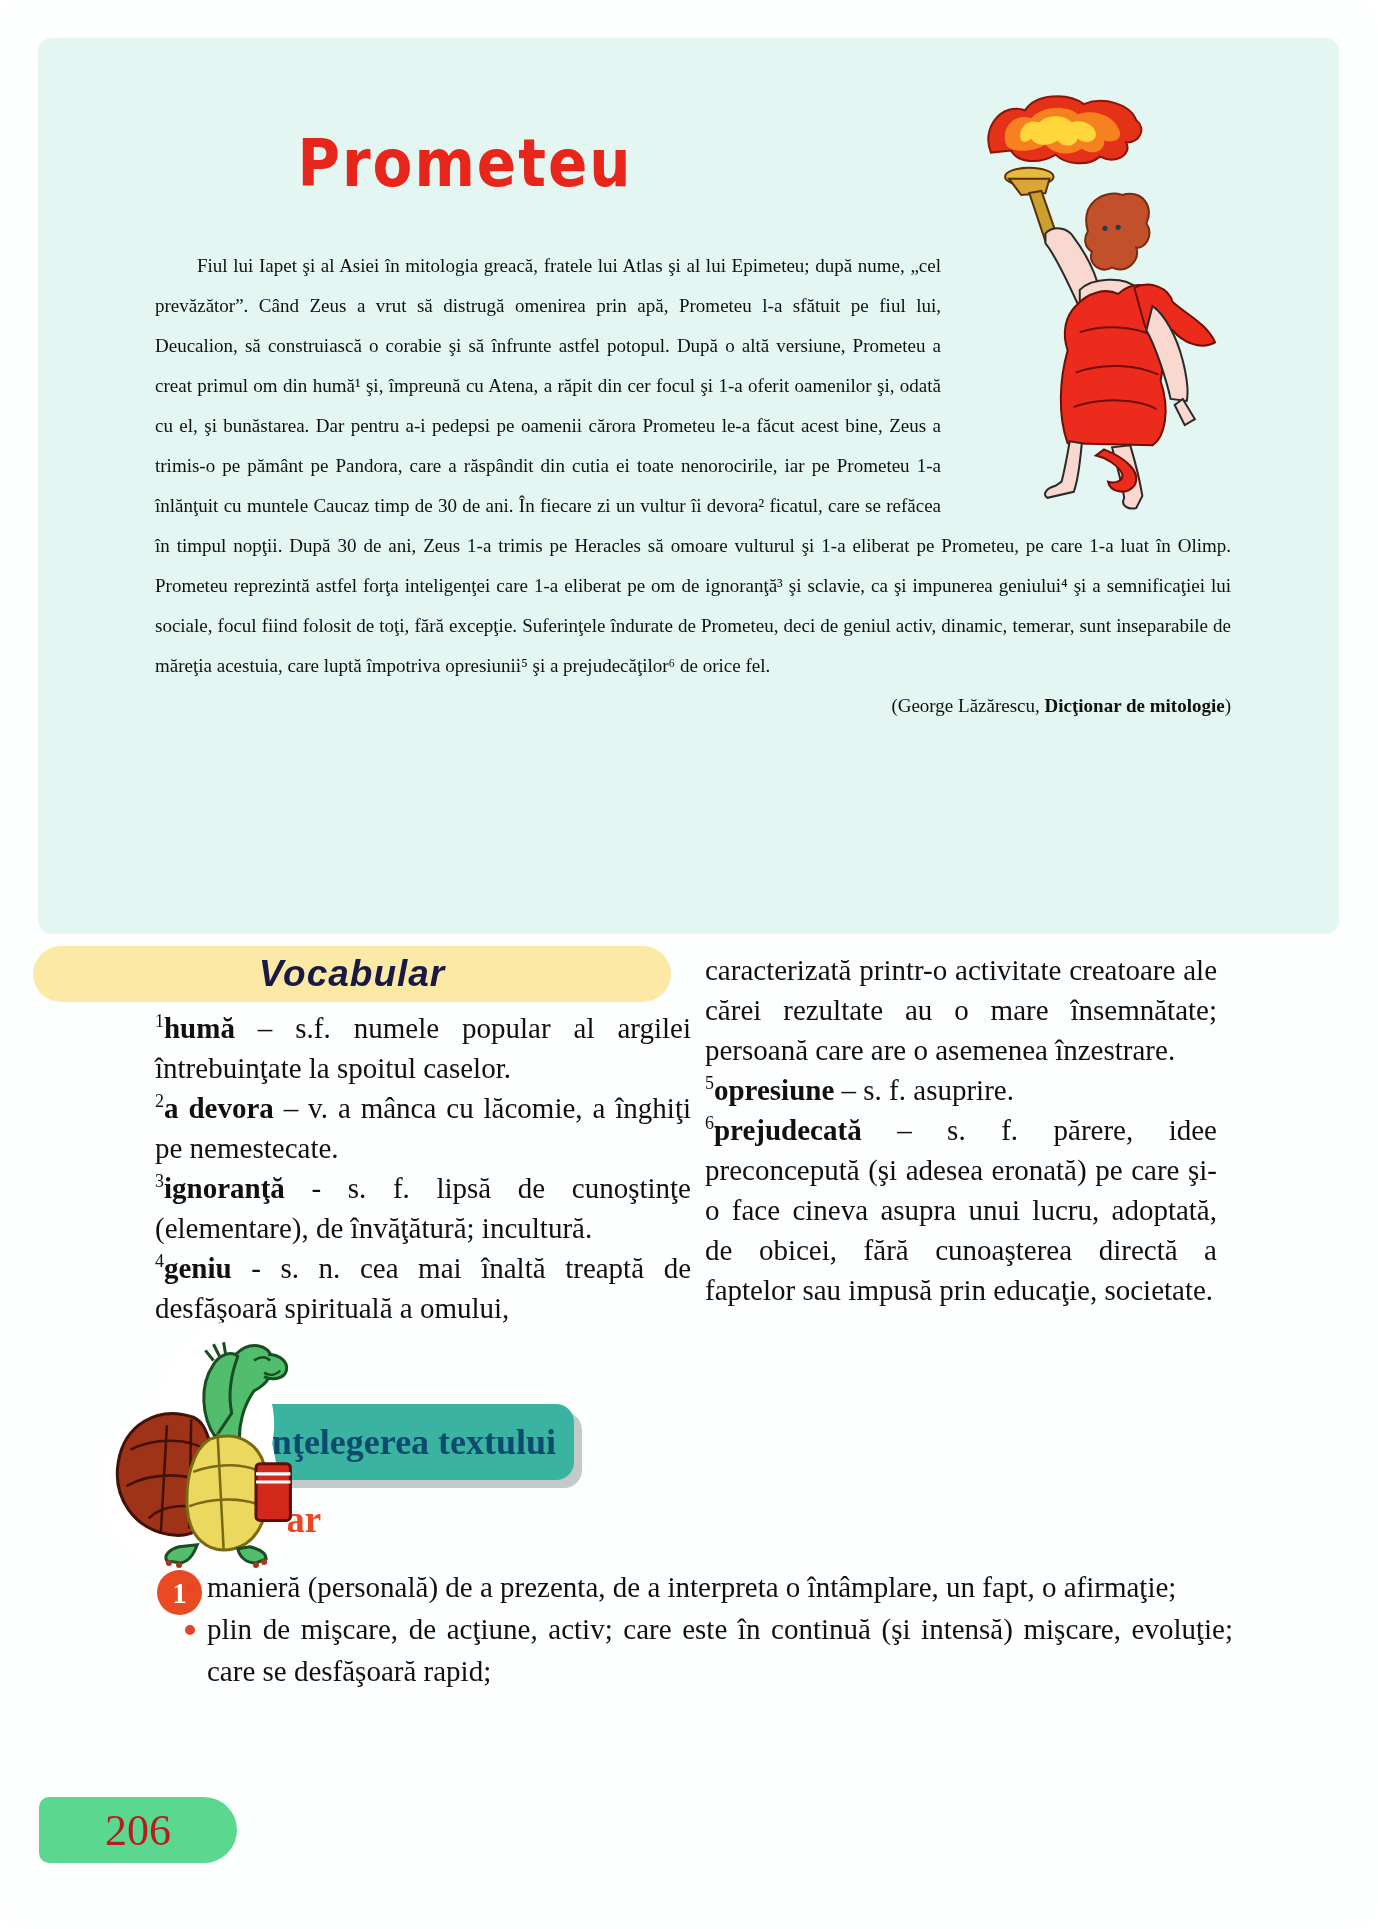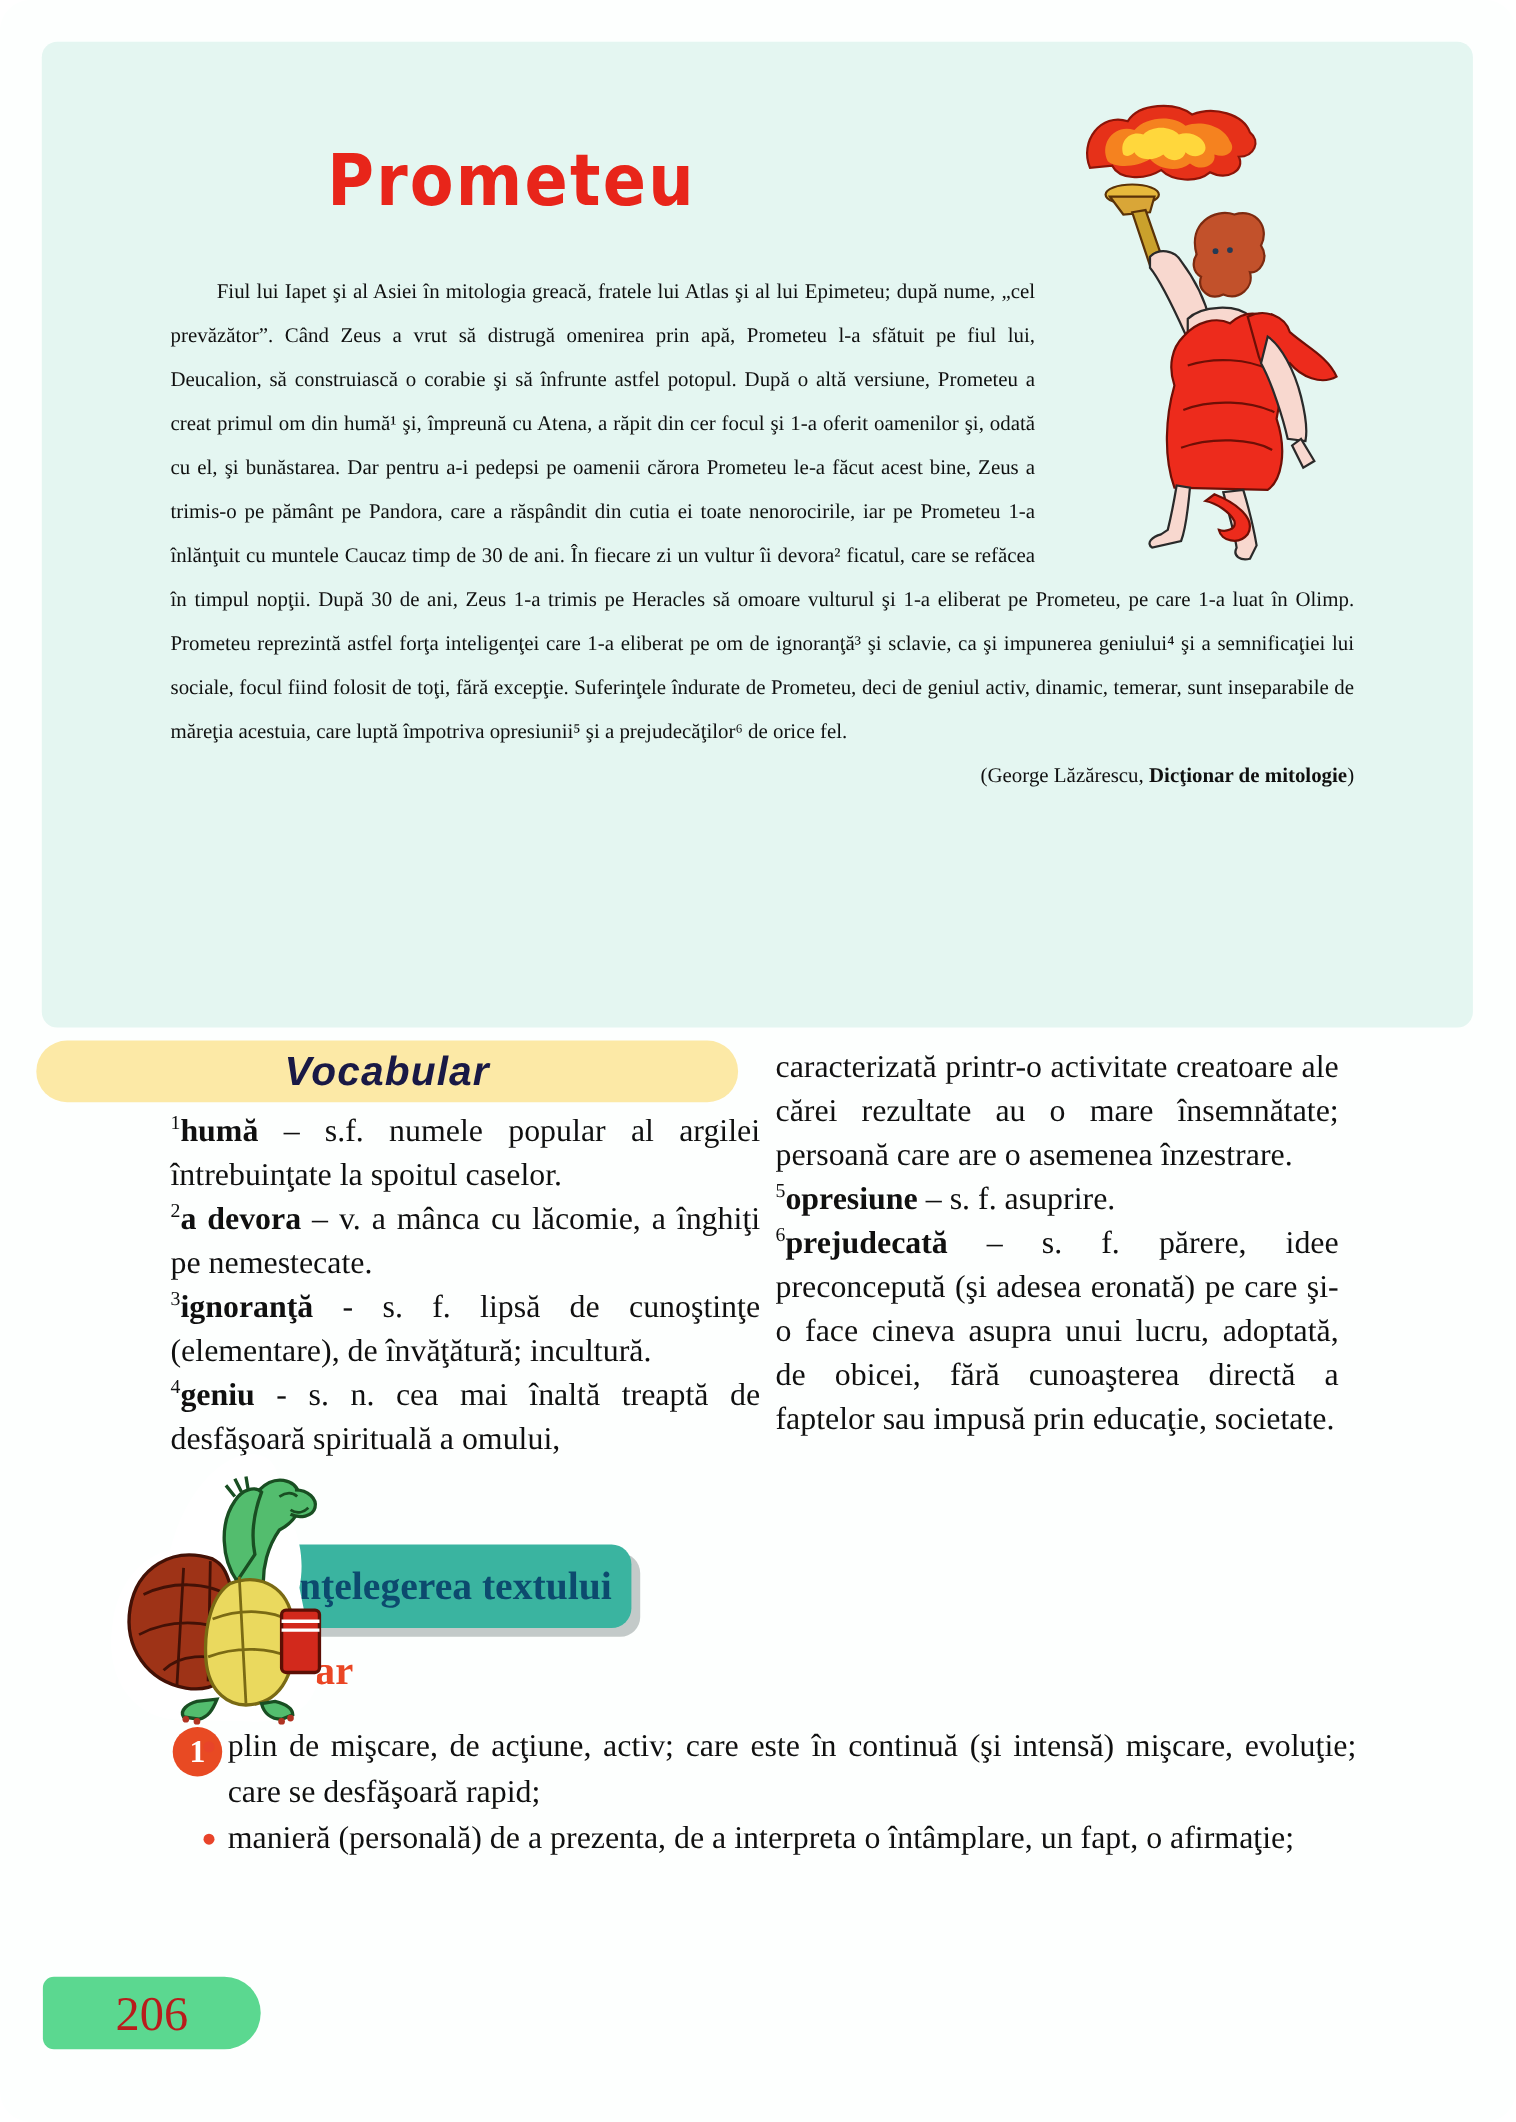--- a/index.html
+++ b/index.html
@@ -183,25 +183,25 @@
     <span>Înţelegerea textului</span>
   </div>
 
   <h2 class="red-heading">Vocabular</h2>
 
   <div class="exercise">
     <span class="exnum">1</span>
     <div class="bullets">
       <div class="bullet-item">
         <span class="dot"></span>
-        <span>plin de mişcare, de acţiune, activ; care este în continuă (şi intensă) mişcare, evoluţie; care se desfăşoară rapid;</span>
+        <span>manieră (personală) de a prezenta, de a interpreta o întâmplare, un fapt, o afirmaţie;</span>
       </div>
       <div class="bullet-item">
         <span class="dot"></span>
-        <span>manieră (personală) de a prezenta, de a interpreta o întâmplare, un fapt, o afirmaţie;</span>
+        <span>plin de mişcare, de acţiune, activ; care este în continuă (şi intensă) mişcare, evoluţie; care se desfăşoară rapid;</span>
       </div>
     </div>
   </div>
 
   <div class="page-tab">
     <span>206</span>
   </div>
 
 </div>
 

